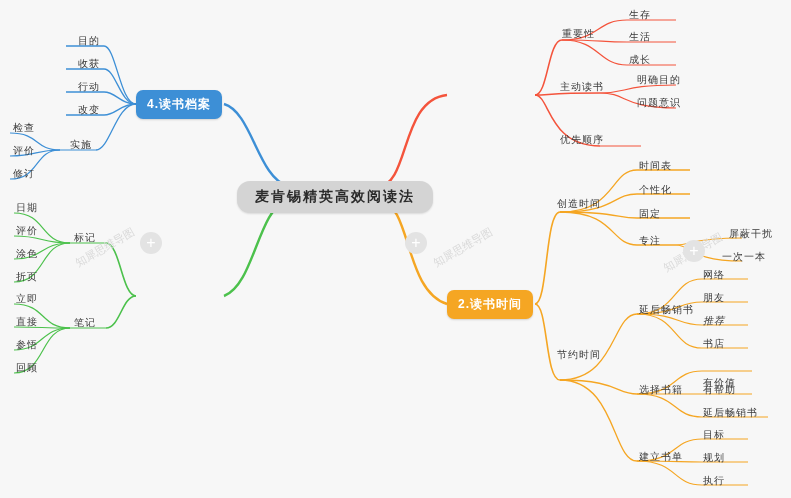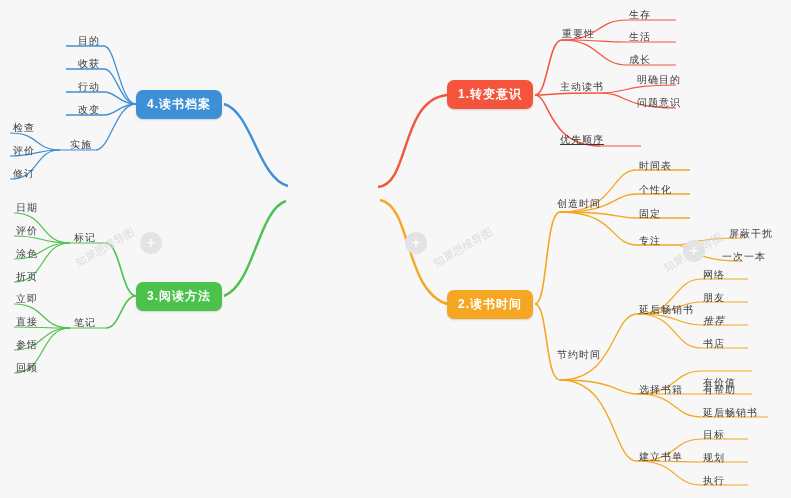--- a/index.html
+++ b/index.html
@@ -137,25 +137,25 @@
     <line x1="60" y1="150" x2="96" y2="150" stroke="#3d8fd6" stroke-width="1.2"></line>
   </svg>
 
   <div class="wm" style="left:72px;top:240px;">知犀思维导图</div>
   <div class="wm" style="left:430px;top:240px;">知犀思维导图</div>
   <div class="wm" style="left:660px;top:245px;">知犀思维导图</div>
   <div class="wmplus" style="left:140px;top:232px;">+</div>
   <div class="wmplus" style="left:405px;top:232px;">+</div>
   <div class="wmplus" style="left:683px;top:240px;">+</div>
 
-
-  <div class="node main m-red" style="left:447px;top:80px;">1.转变意识</div>
+  <div class="node root" style="left:237px;top:181px;">麦肯锡精英高效阅读法</div>
+
   <div class="node lv2" style="left:562px;top:27px;">重要性</div>
   <div class="node lv2" style="left:560px;top:80px;">主动读书</div>
-  <div class="node lv2" style="left:560px;top:133px;text-decoration:underline;">优先顺序</div>
+  <div class="node lv2" style="left:560px;top:133px;">优先顺序</div>
   <div class="node lv3" style="left:629px;top:8px;">生存</div>
   <div class="node lv3" style="left:629px;top:30px;">生活</div>
   <div class="node lv3" style="left:629px;top:53px;">成长</div>
   <div class="node lv3" style="left:637px;top:73px;">明确目的</div>
   <div class="node lv3" style="left:637px;top:96px;">问题意识</div>
 
   <div class="node main m-orange" style="left:447px;top:290px;">2.读书时间</div>
   <div class="node lv2" style="left:557px;top:197px;">创造时间</div>
   <div class="node lv2" style="left:557px;top:348px;">节约时间</div>
   <div class="node lv3" style="left:639px;top:159px;">时间表</div>
@@ -171,21 +171,20 @@
   <div class="node lv3" style="left:703px;top:337px;">书店</div>
   <div class="node lv3" style="left:639px;top:383px;">选择书籍</div>
   <div class="node lv3" style="left:703px;top:376px;">有价值</div>
   <div class="node lv3" style="left:703px;top:383px;">有帮助</div>
   <div class="node lv3" style="left:703px;top:406px;">延后畅销书</div>
   <div class="node lv3" style="left:639px;top:450px;">建立书单</div>
   <div class="node lv3" style="left:703px;top:428px;">目标</div>
   <div class="node lv3" style="left:703px;top:451px;">规划</div>
   <div class="node lv3" style="left:703px;top:474px;">执行</div>
 
-  <div class="node main m-green" style="left:136px;top:282px;">3.阅读方法</div>
   <div class="node lv2" style="left:74px;top:231px;">标记</div>
   <div class="node lv2" style="left:74px;top:316px;">笔记</div>
   <div class="node lv3" style="left:16px;top:201px;">日期</div>
   <div class="node lv3" style="left:16px;top:224px;">评价</div>
   <div class="node lv3" style="left:16px;top:247px;">涂色</div>
   <div class="node lv3" style="left:16px;top:270px;">折页</div>
   <div class="node lv3" style="left:16px;top:292px;">立即</div>
   <div class="node lv3" style="left:16px;top:315px;">直接</div>
   <div class="node lv3" style="left:16px;top:338px;">参悟</div>
   <div class="node lv3" style="left:16px;top:361px;">回顾</div>

